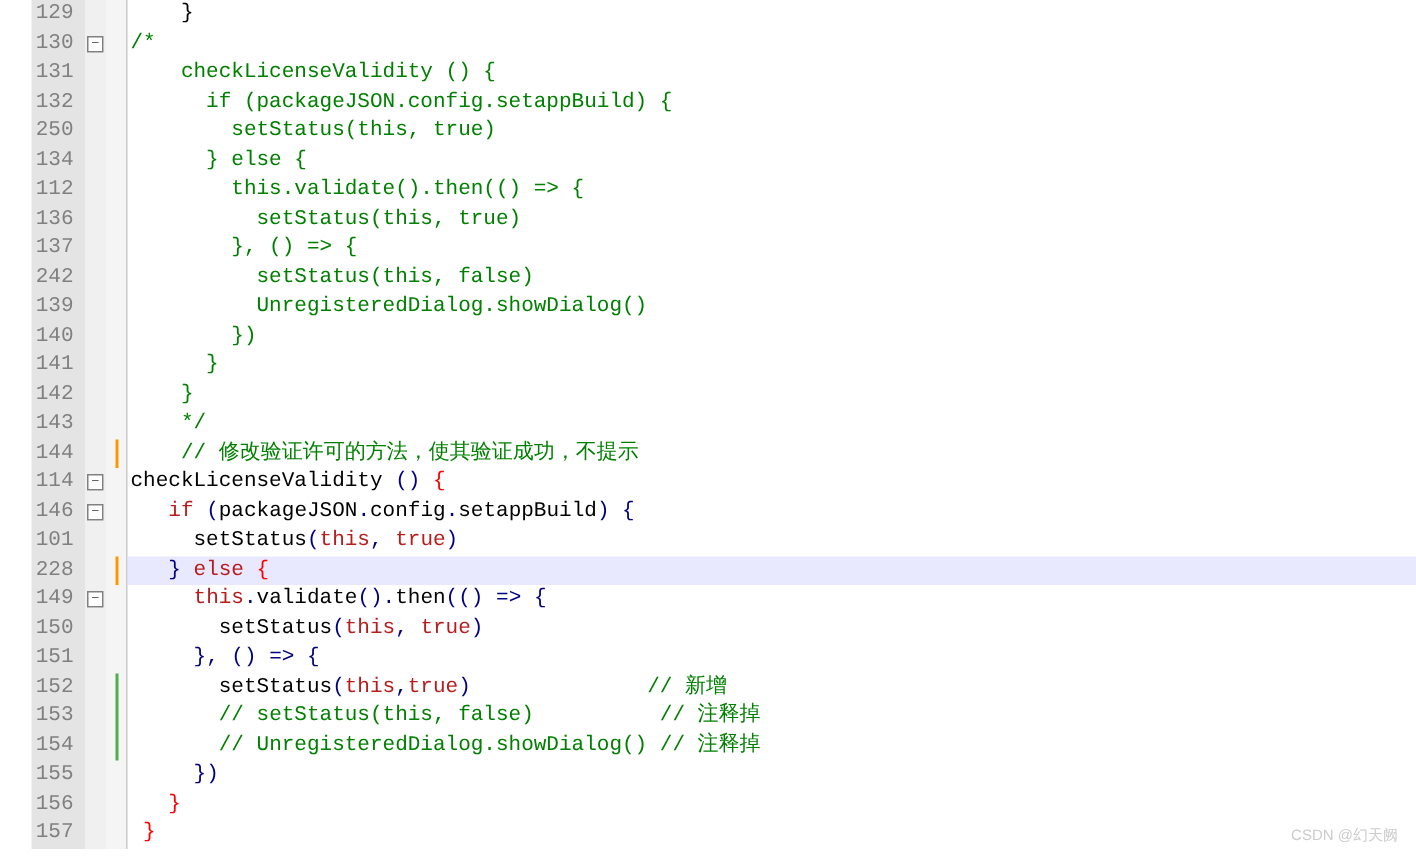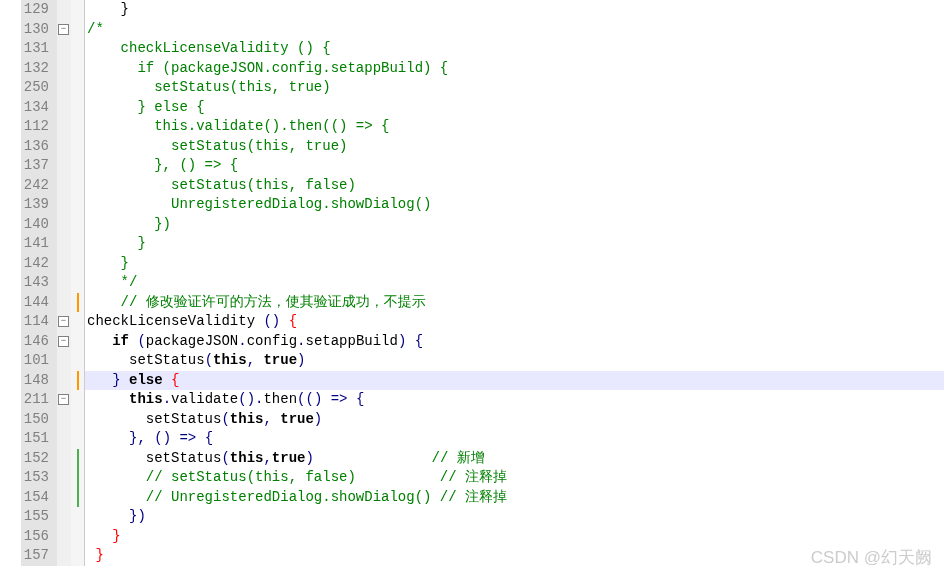--- a/index.html
+++ b/index.html
@@ -52,30 +52,30 @@
   width: 2px;
 }
 .code {
   flex: 1;
   white-space: pre;
   color: #000;
 }
 .code .ln { height: 19.5px; padding-left: 2px; }
 .hl { background: #e8e8ff; display: block; width: 100%; }
 .green { color: #008000; }
-.blue { color: #000000; font-weight: bold; }
+.blue { color: #b91c1c; font-weight: normal; }
 .navy { color: #000080; }
 .red { color: #ff0000; }
 .black { color: #000; }
 .watermark {
   position: absolute;
   bottom: 8px;
   right: 12px;
   color: #ccc;
-  font-size: 17px;
+  font-size: 10px;
   font-family: sans-serif;
   text-align: center;
 }
 </style>
 </head>
 <body>
 
 <div class="editor">
   <div class="gutter" id="gutter">
       <div>129</div>
@@ -90,22 +90,22 @@
       <div>242</div>
       <div>139</div>
       <div>140</div>
       <div>141</div>
       <div>142</div>
       <div>143</div>
       <div>144</div>
       <div>114</div>
       <div>146</div>
       <div>101</div>
-      <div>148</div>
-      <div>211</div>
+      <div>228</div>
+      <div>149</div>
       <div>150</div>
       <div>151</div>
       <div>152</div>
       <div>153</div>
       <div>154</div>
       <div>155</div>
       <div>156</div>
       <div>157</div>
     </div>
   <div class="fold-col" id="foldcol" style="height: 565.5px;">

